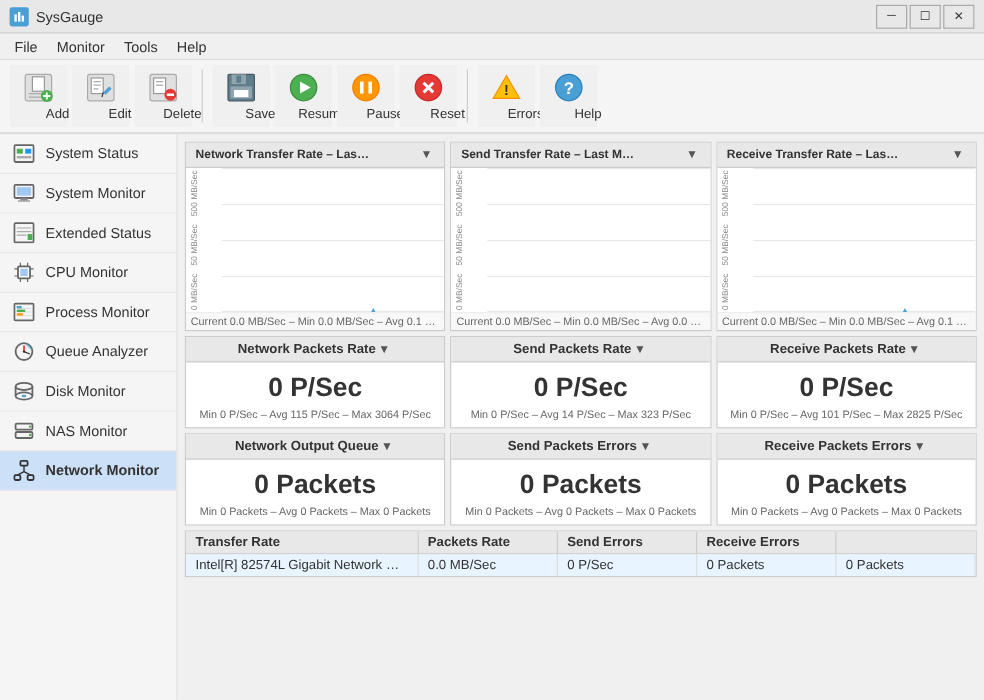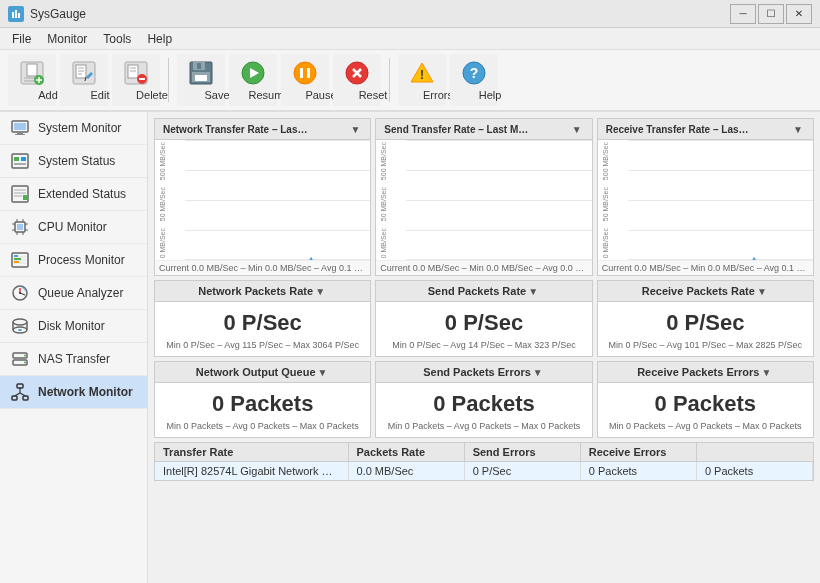--- a/index.html
+++ b/index.html
@@ -207,38 +207,38 @@
     <span class="toolbar-btn-label">Help</span>
   </button>
 </div>
 
 <div class="main">
 
   <div class="sidebar">
     <div class="sidebar-item">
       <div class="sidebar-item-icon">
         <svg width="18" height="18" viewBox="0 0 18 18">
+            <rect x="1" y="2" width="16" height="14" rx="1" fill="none" stroke="#666" stroke-width="1.5"></rect>
+            <rect x="3" y="5" width="5" height="4" fill="#4CAF50"></rect>
+            <rect x="10" y="5" width="5" height="4" fill="#2196F3"></rect>
+            <rect x="3" y="11" width="12" height="2" fill="#aaa"></rect>
+          </svg>
+      </div>
+      <span class="sidebar-item-label">System Status</span>
+    </div>
+    <div class="sidebar-item">
+      <div class="sidebar-item-icon">
+        <svg width="18" height="18" viewBox="0 0 18 18">
             <rect x="1" y="2" width="16" height="11" rx="1" fill="none" stroke="#666" stroke-width="1.5"></rect>
             <rect x="3" y="4" width="12" height="7" fill="#a0c8f0"></rect>
             <rect x="6" y="13" width="6" height="2" fill="#888"></rect>
             <rect x="4" y="15" width="10" height="1" fill="#888"></rect>
           </svg>
       </div>
       <span class="sidebar-item-label">System Monitor</span>
-    </div>
-    <div class="sidebar-item">
-      <div class="sidebar-item-icon">
-        <svg width="18" height="18" viewBox="0 0 18 18">
-            <rect x="1" y="2" width="16" height="14" rx="1" fill="none" stroke="#666" stroke-width="1.5"></rect>
-            <rect x="3" y="5" width="5" height="4" fill="#4CAF50"></rect>
-            <rect x="10" y="5" width="5" height="4" fill="#2196F3"></rect>
-            <rect x="3" y="11" width="12" height="2" fill="#aaa"></rect>
-          </svg>
-      </div>
-      <span class="sidebar-item-label">System Status</span>
     </div>
     <div class="sidebar-item">
       <div class="sidebar-item-icon">
         <svg width="18" height="18" viewBox="0 0 18 18">
             <rect x="1" y="1" width="16" height="16" rx="1" fill="none" stroke="#666" stroke-width="1.5"></rect>
             <line x1="3" y1="5" x2="15" y2="5" stroke="#aaa" stroke-width="1"></line>
             <line x1="3" y1="8" x2="15" y2="8" stroke="#aaa" stroke-width="1"></line>
             <line x1="3" y1="11" x2="11" y2="11" stroke="#aaa" stroke-width="1"></line>
             <rect x="12" y="10" width="4" height="5" fill="#4CAF50"></rect>
           </svg>
@@ -302,21 +302,21 @@
     </div>
     <div class="sidebar-item">
       <div class="sidebar-item-icon">
         <svg width="18" height="18" viewBox="0 0 18 18">
             <rect x="2" y="3" width="14" height="5" rx="1" fill="none" stroke="#666" stroke-width="1.5"></rect>
             <rect x="2" y="10" width="14" height="5" rx="1" fill="none" stroke="#666" stroke-width="1.5"></rect>
             <circle cx="14" cy="5.5" r="1" fill="#4CAF50"></circle>
             <circle cx="14" cy="12.5" r="1" fill="#4CAF50"></circle>
           </svg>
       </div>
-      <span class="sidebar-item-label">NAS Transfer</span>
+      <span class="sidebar-item-label">NAS Monitor</span>
     </div>
     <div class="sidebar-item active">
       <div class="sidebar-item-icon">
         <svg width="18" height="18" viewBox="0 0 18 18">
             <rect x="6" y="1" width="6" height="4" rx="1" fill="none" stroke="#333" stroke-width="1.5"></rect>
             <rect x="1" y="13" width="5" height="4" rx="1" fill="none" stroke="#333" stroke-width="1.5"></rect>
             <rect x="12" y="13" width="5" height="4" rx="1" fill="none" stroke="#333" stroke-width="1.5"></rect>
             <line x1="9" y1="5" x2="9" y2="10" stroke="#333" stroke-width="1.2"></line>
             <line x1="9" y1="10" x2="3.5" y2="13" stroke="#333" stroke-width="1.2"></line>
             <line x1="9" y1="10" x2="14.5" y2="13" stroke="#333" stroke-width="1.2"></line>

